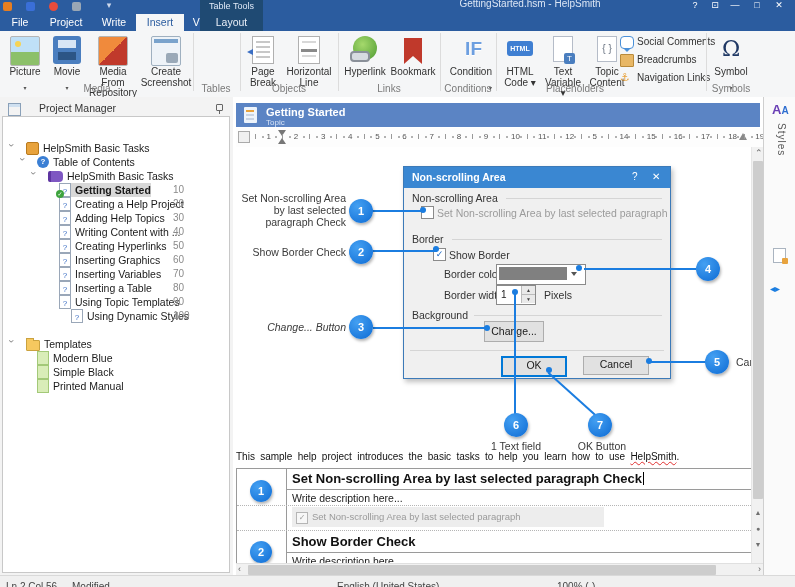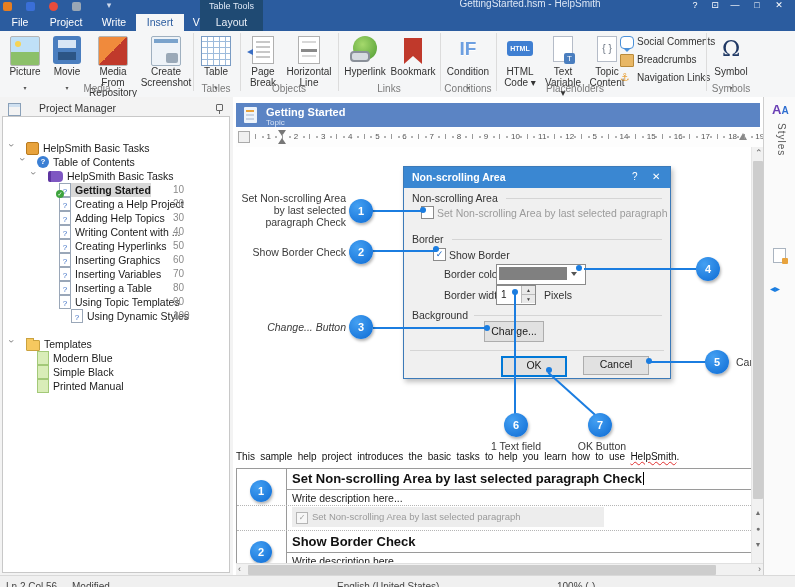--- a/index.html
+++ b/index.html
@@ -221,25 +221,20 @@
 Screenshot</div>
     </div>
     <div class="rbtn" style="left:88px;width:50px;">
       <span class="ricon repo-art"></span>
       <div class="rlabel">Media From
 Repository</div>
     </div>
     <div class="rgrouplabel" style="left:4px;width:186px;">Media</div>
     <div class="rsep" style="left:193px;"></div>
 
-    <div class="rbtn" style="left:196px;width:40px;">
-      <span class="ricon table-art"></span>
-      <div class="rlabel">Table</div>
-      <div class="caret">▾</div>
-    </div>
     <div class="rgrouplabel" style="left:196px;width:40px;">Tables</div>
     <div class="rsep" style="left:240px;"></div>
 
     <div class="rbtn" style="left:244px;width:38px;">
       <span class="ricon pb-art" style="width:20px;height:26px;"></span>
       <div class="rlabel">Page
 Break</div>
     </div>
     <div class="rbtn" style="left:284px;width:50px;">
       <span class="ricon hl-art" style="width:20px;height:26px;"></span>
@@ -253,21 +248,21 @@
       <span class="ricon glob-art" style="width:24px;height:24px;"></span>
       <div class="rlabel">Hyperlink</div>
     </div>
     <div class="rbtn" style="left:390px;width:46px;">
       <span class="ricon bm-art" style="width:18px;height:18px;top:4px;"></span>
       <div class="rlabel">Bookmark</div>
     </div>
     <div class="rgrouplabel" style="left:342px;width:94px;">Links</div>
     <div class="rsep" style="left:440px;"></div>
 
-    <div class="rbtn" style="left:444px;width:48px;">
+    <div class="rbtn" style="left:444px;width:48px;text-align:right;">
       <span class="ricon if-art">IF</span>
       <div class="rlabel">Condition</div>
       <div class="caret">▾</div>
     </div>
     <div class="rgrouplabel" style="left:444px;width:48px;">Conditions</div>
     <div class="rsep" style="left:496px;"></div>
 
     <div class="rbtn" style="left:500px;width:40px;">
       <span class="ricon html-art" style="width:26px;height:15px;top:7px;">HTML</span>
       <div class="rlabel">HTML

